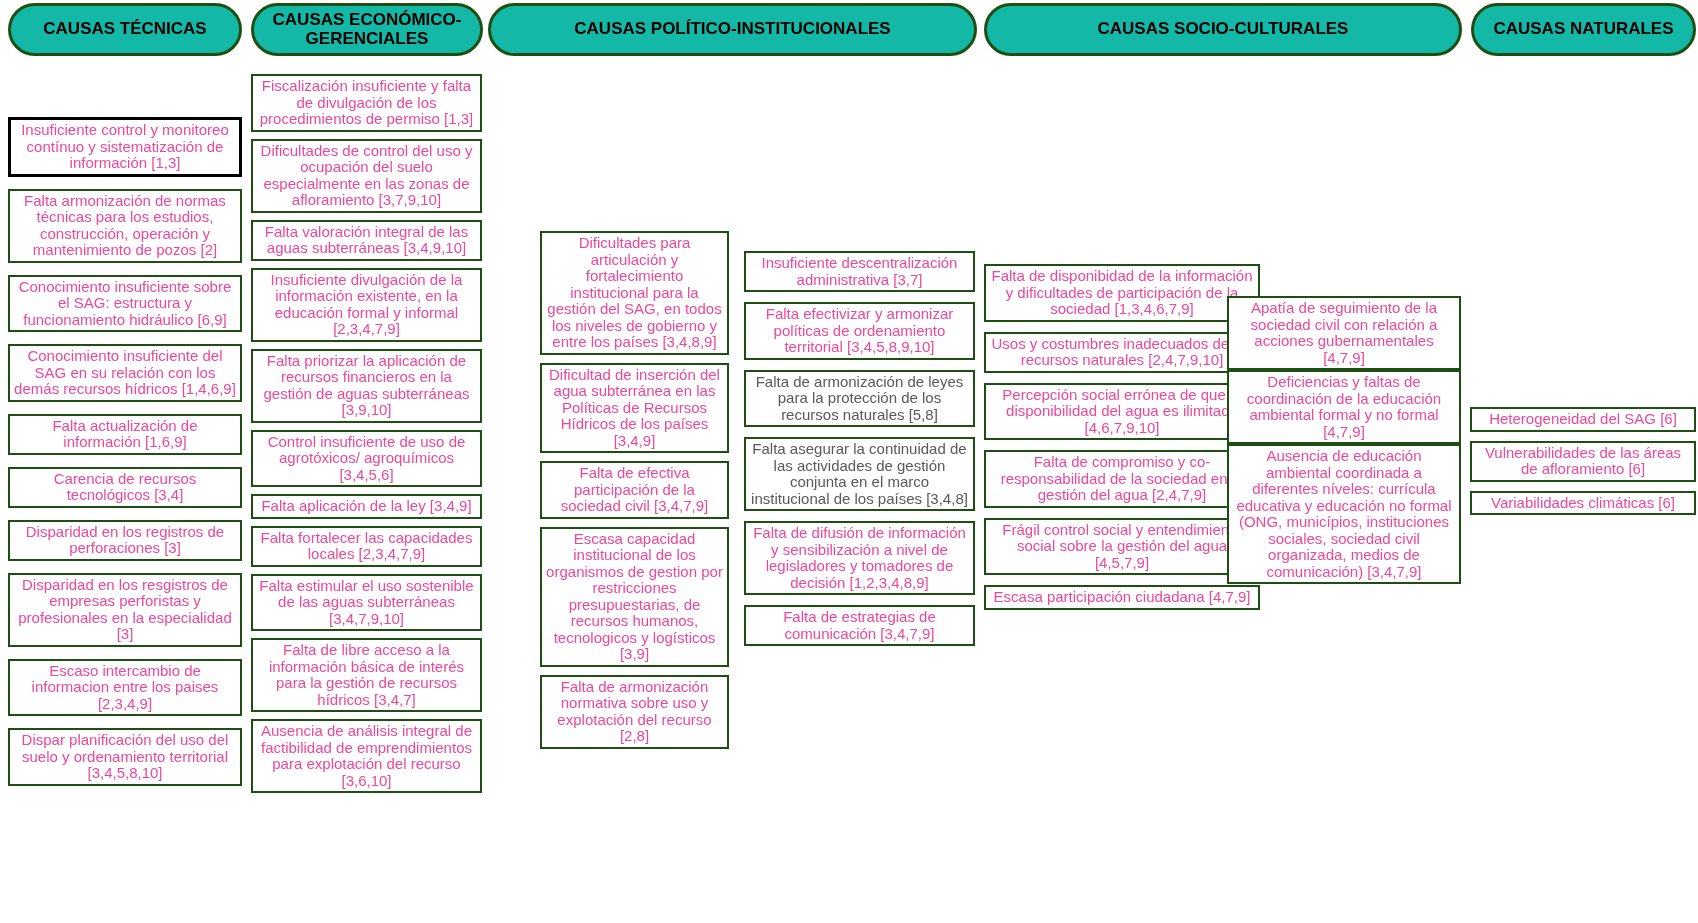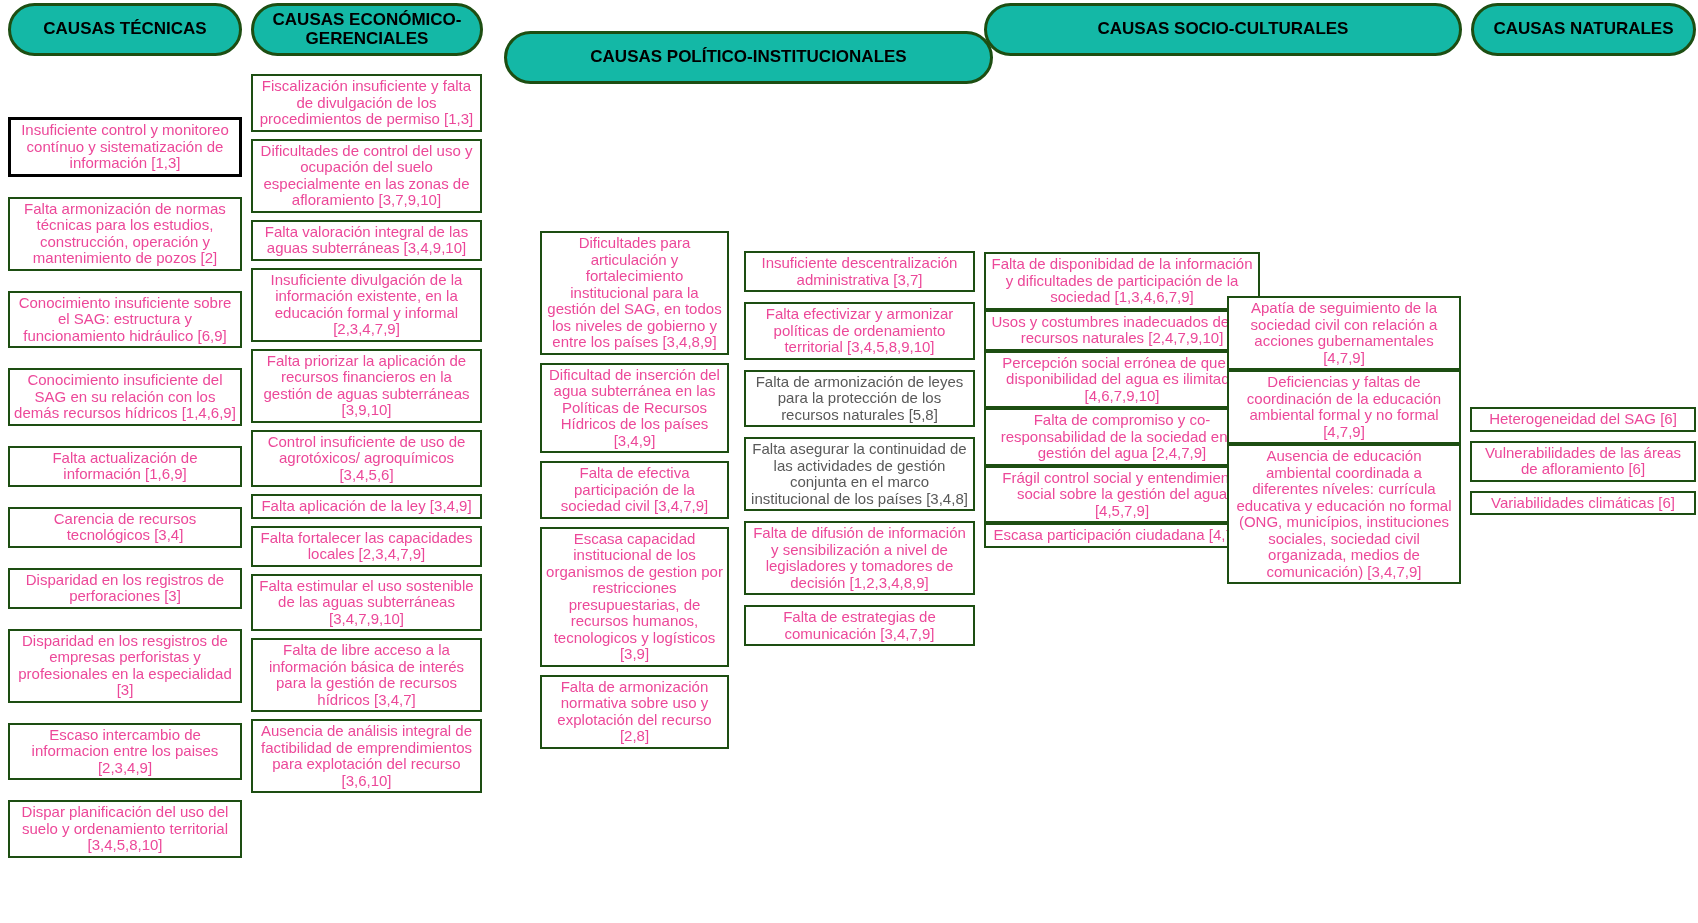--- a/index.html
+++ b/index.html
@@ -44,30 +44,30 @@
     background: #ffffff;
     color: #ec4899;
     text-align: center;
     font-size: 15px;
     line-height: 1.1;
     padding: 2px 3px;
   }
   .cause-box.black-border { border: 3px solid var(--black); }
   .cause-box.gray-text { color: var(--gray); }
   
-  #col-tecnicas        { left: 8px;    top: 117px; width: 234px; gap: 20px; }
+  #col-tecnicas        { left: 8px;    top: 117px; width: 234px; gap: 12px; }
   #col-economico       { left: 251px;  top: 74px;  width: 231px; gap: 7px;  }
   #col-politico-a      { left: 496px;  top: 231px; width: 233px; gap: 8px; padding-left: 44px;  }
   #col-politico-b      { left: 744px;  top: 251px; width: 231px; gap: 10px; }
-  #col-socio-a         { left: 984px;  top: 252px; width: 276px; }
+  #col-socio-a         { left: 984px;  top: 264px; width: 276px; gap: 10px; }
   #col-socio-b         { left: 1227px; top: 252px; width: 234px; gap: 0; margin-top: 44px; }
   #col-naturales       { left: 1470px; top: 407px; width: 226px; gap: 9px;  }
   #hdr-tecnicas  { left: 8px;    width: 234px; }
   #hdr-economico { left: 251px;  width: 232px; }
-  #hdr-politico  { left: 504px;  width: 489px; margin-top: 28px; }
+  #hdr-politico  { left: 488px;  width: 489px; }
   #hdr-socio     { left: 984px;  width: 478px; }
   #hdr-naturales { left: 1471px; width: 225px; }
 </style>
 </head>
 <body>
 
 <div id="canvas">
 
   <div class="header-oval" id="hdr-tecnicas">CAUSAS TÉCNICAS</div>
 

